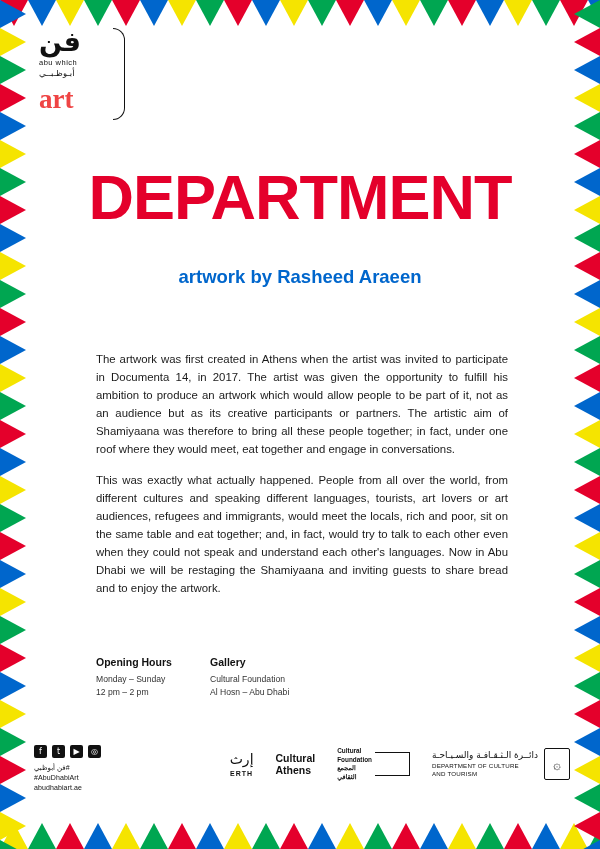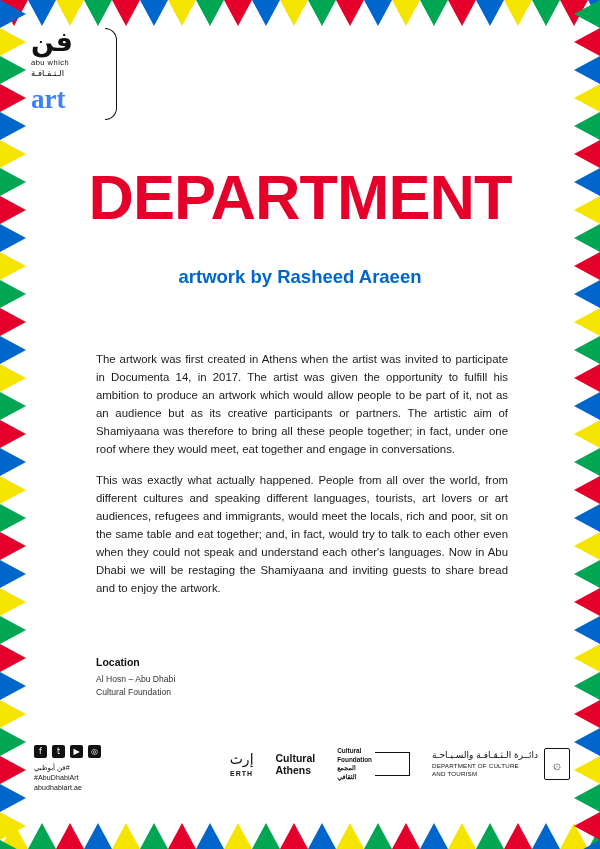--- a/index.html
+++ b/index.html
@@ -81,21 +81,21 @@
     position: absolute;
     left: 26px;
     top: 26px;
     width: 548px;
     height: 797px;
   }
 
   
   .logo {
     position: absolute;
-    left: 5px;
+    left: 13px;
     top: 2px;
     width: 86px;
     height: 92px;
     color: #111111;
   }
   .logo-arabic {
     font-family: "DejaVu Sans", sans-serif;
     font-size: 27px;
     font-weight: bold;
     letter-spacing: 1px;
@@ -112,21 +112,21 @@
     font-family: "DejaVu Sans", sans-serif;
     font-size: 8.5px;
     color: #111;
     margin-top: 1px;
     letter-spacing: 1px;
   }
   .logo-art {
     font-size: 27px;
     font-weight: bold;
     letter-spacing: 0px;
-    color: #3b82f6;
+    color: #ef4444;
     margin-top: 6px;
     font-family: "Liberation Serif", serif;
   }
   .bracket {
     position: absolute;
     right: 0;
     top: 0;
     width: 14px;
     height: 92px;
   }
@@ -447,41 +447,46 @@
       <div class="tri" style="color: rgb(0, 166, 81); top: 784px;"></div>
       <div class="tri" style="color: rgb(228, 0, 43); top: 812px;"></div>
       <div class="tri" style="color: rgb(0, 102, 204); top: 840px;"></div>
     </div>
 
   <div class="content">
 
     <div class="logo">
       <div class="logo-arabic">فن</div>
       <div class="logo-sub">abu which</div>
-      <div class="logo-sub2">الـثـقـافـة</div>
+      <div class="logo-sub2">أبـوظـبــي</div>
       <div class="logo-art">art</div>
       <div class="bracket"></div>
     </div>
 
     <div class="title">DEPARTMENT</div>
 
     <div class="subtitle">
       <span class="subtitle-line2">artwork by Rasheed Araeen</span>
     </div>
 
     <div class="body-copy">
       <p>The artwork was first created in Athens when the artist was invited to participate in Documenta 14, in 2017. The artist was given the opportunity to fulfill his ambition to produce an artwork which would allow people to be part of it, not as an audience but as its creative participants or partners. The artistic aim of Shamiyaana was therefore to bring all these people together; in fact, under one roof where they would meet, eat together and engage in conversations.</p>
       <p>This was exactly what actually happened. People from all over the world, from different cultures and speaking different languages, tourists, art lovers or art audiences, refugees and immigrants, would meet the locals, rich and poor, sit on the same table and eat together; and, in fact, would try to talk to each other even when they could not speak and understand each other's languages. Now in Abu Dhabi we will be restaging the Shamiyaana and inviting guests to share bread and to enjoy the artwork.</p>
     </div>
 
     <div class="info">
+      <div class="info-col-hours">
+        <div class="info-head">Opening Hours</div>
+        <div class="info-line">Monday – Sunday</div>
+        <div class="info-line">12 pm – 2 pm</div>
+      </div>
       <div class="info-col-loc">
-        <div class="info-head">Location</div>
+        <div class="info-head">Gallery</div>
+        <div class="info-line">Cultural Foundation</div>
         <div class="info-line">Al Hosn – Abu Dhabi</div>
-        <div class="info-line">Cultural Foundation</div>
       </div>
     </div>
 
     <div class="footer">
 
       <div class="social">
         <div class="social-icons">
           <div class="sicon">f</div>
           <div class="sicon">t</div>
           <div class="sicon">▶</div>

